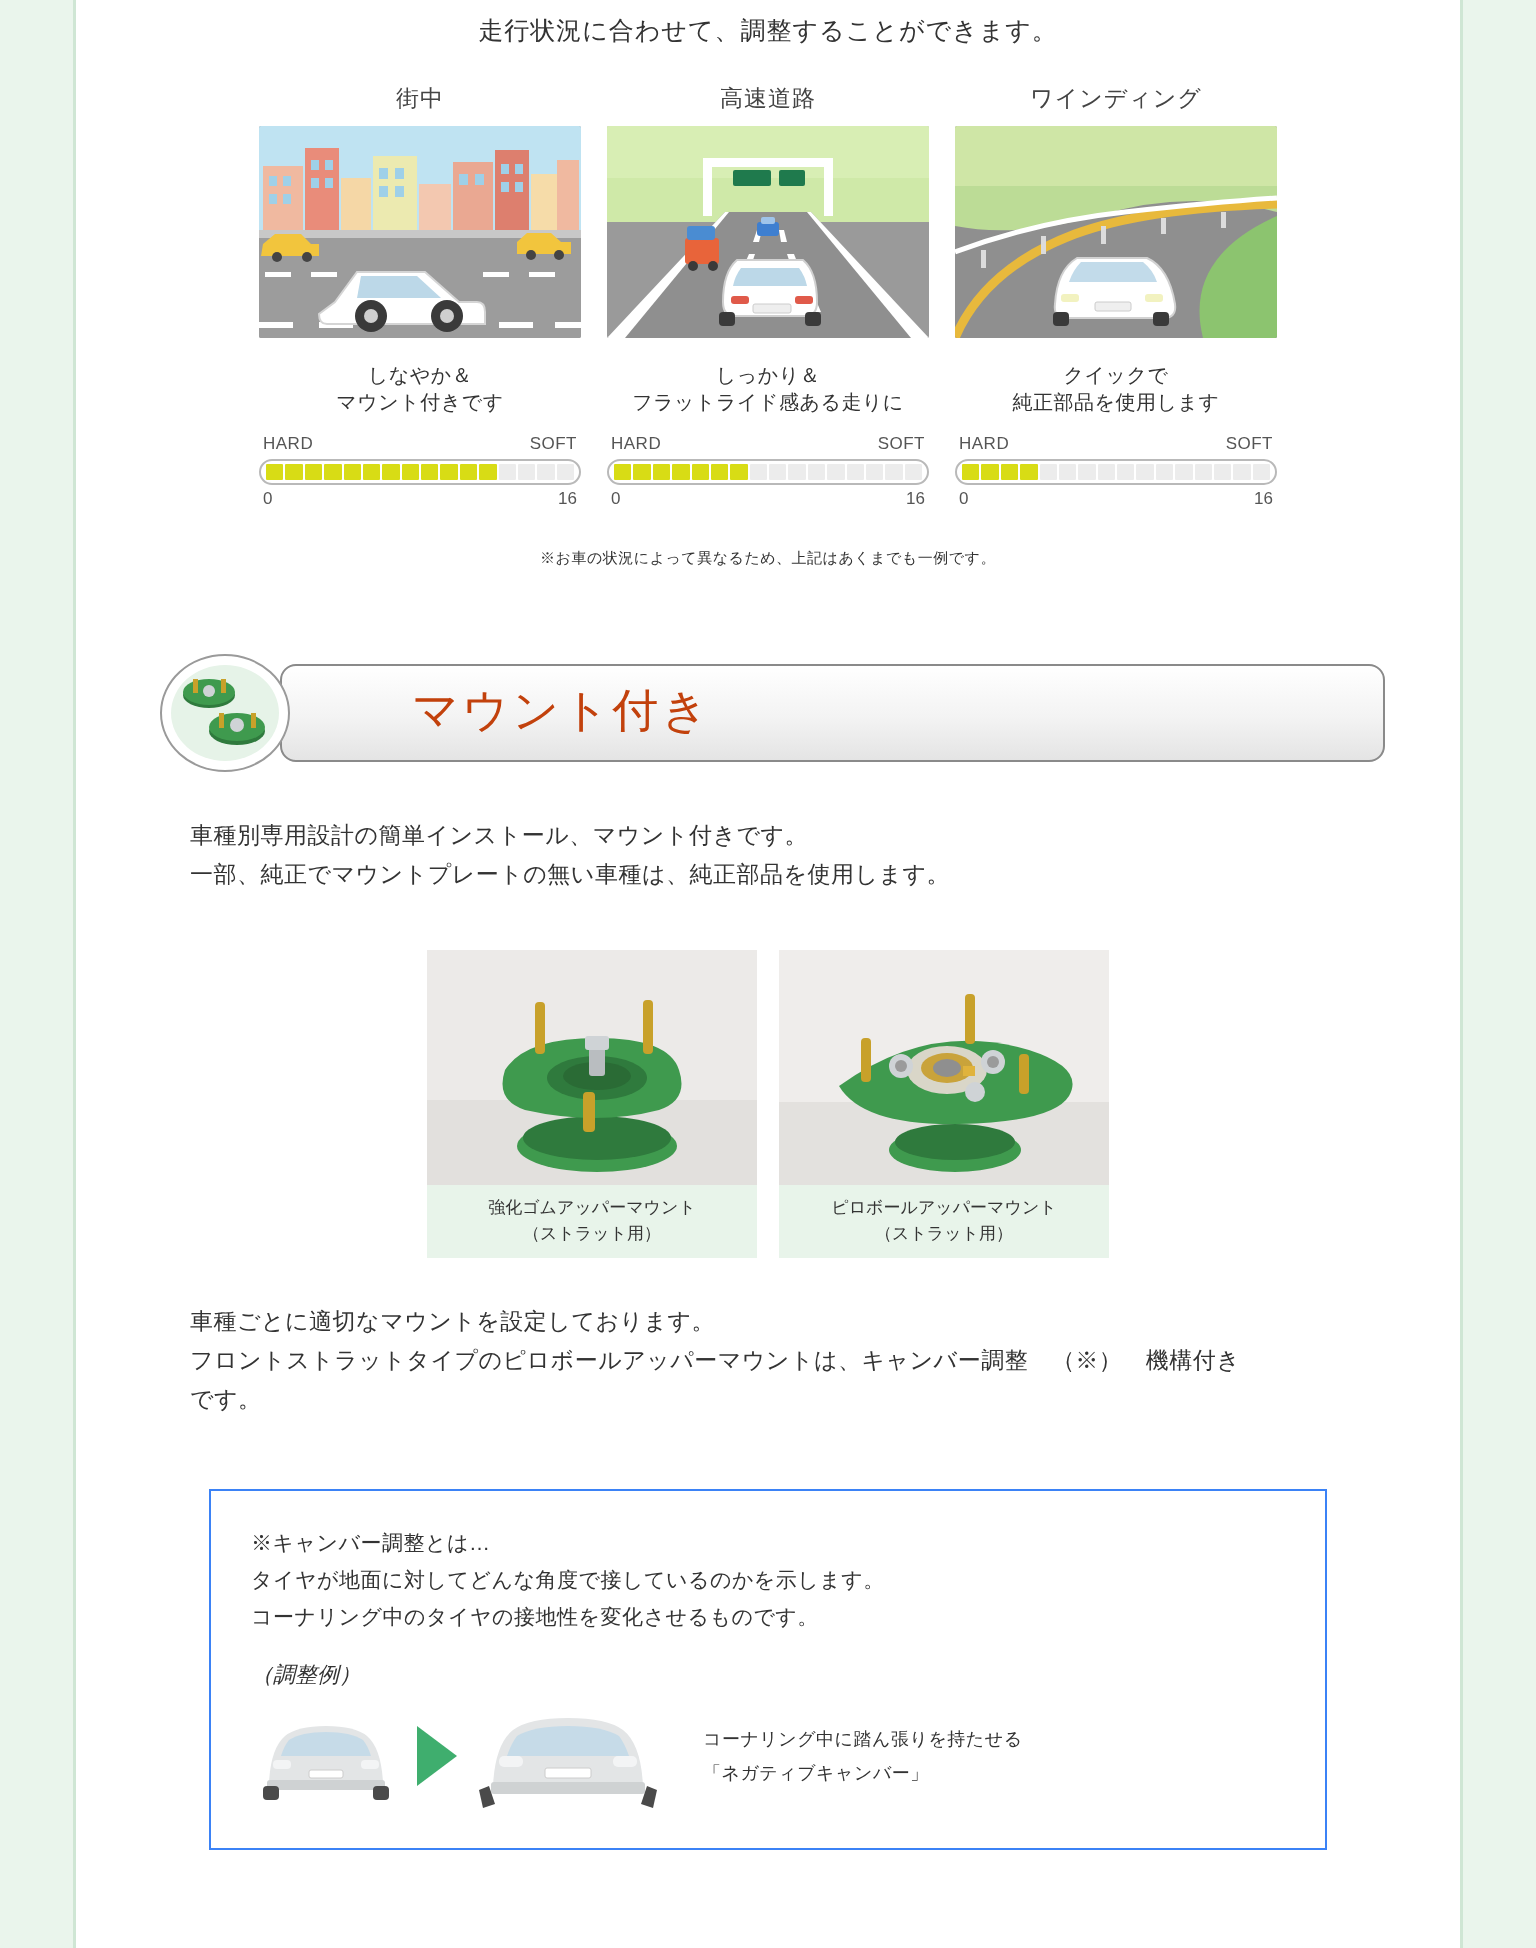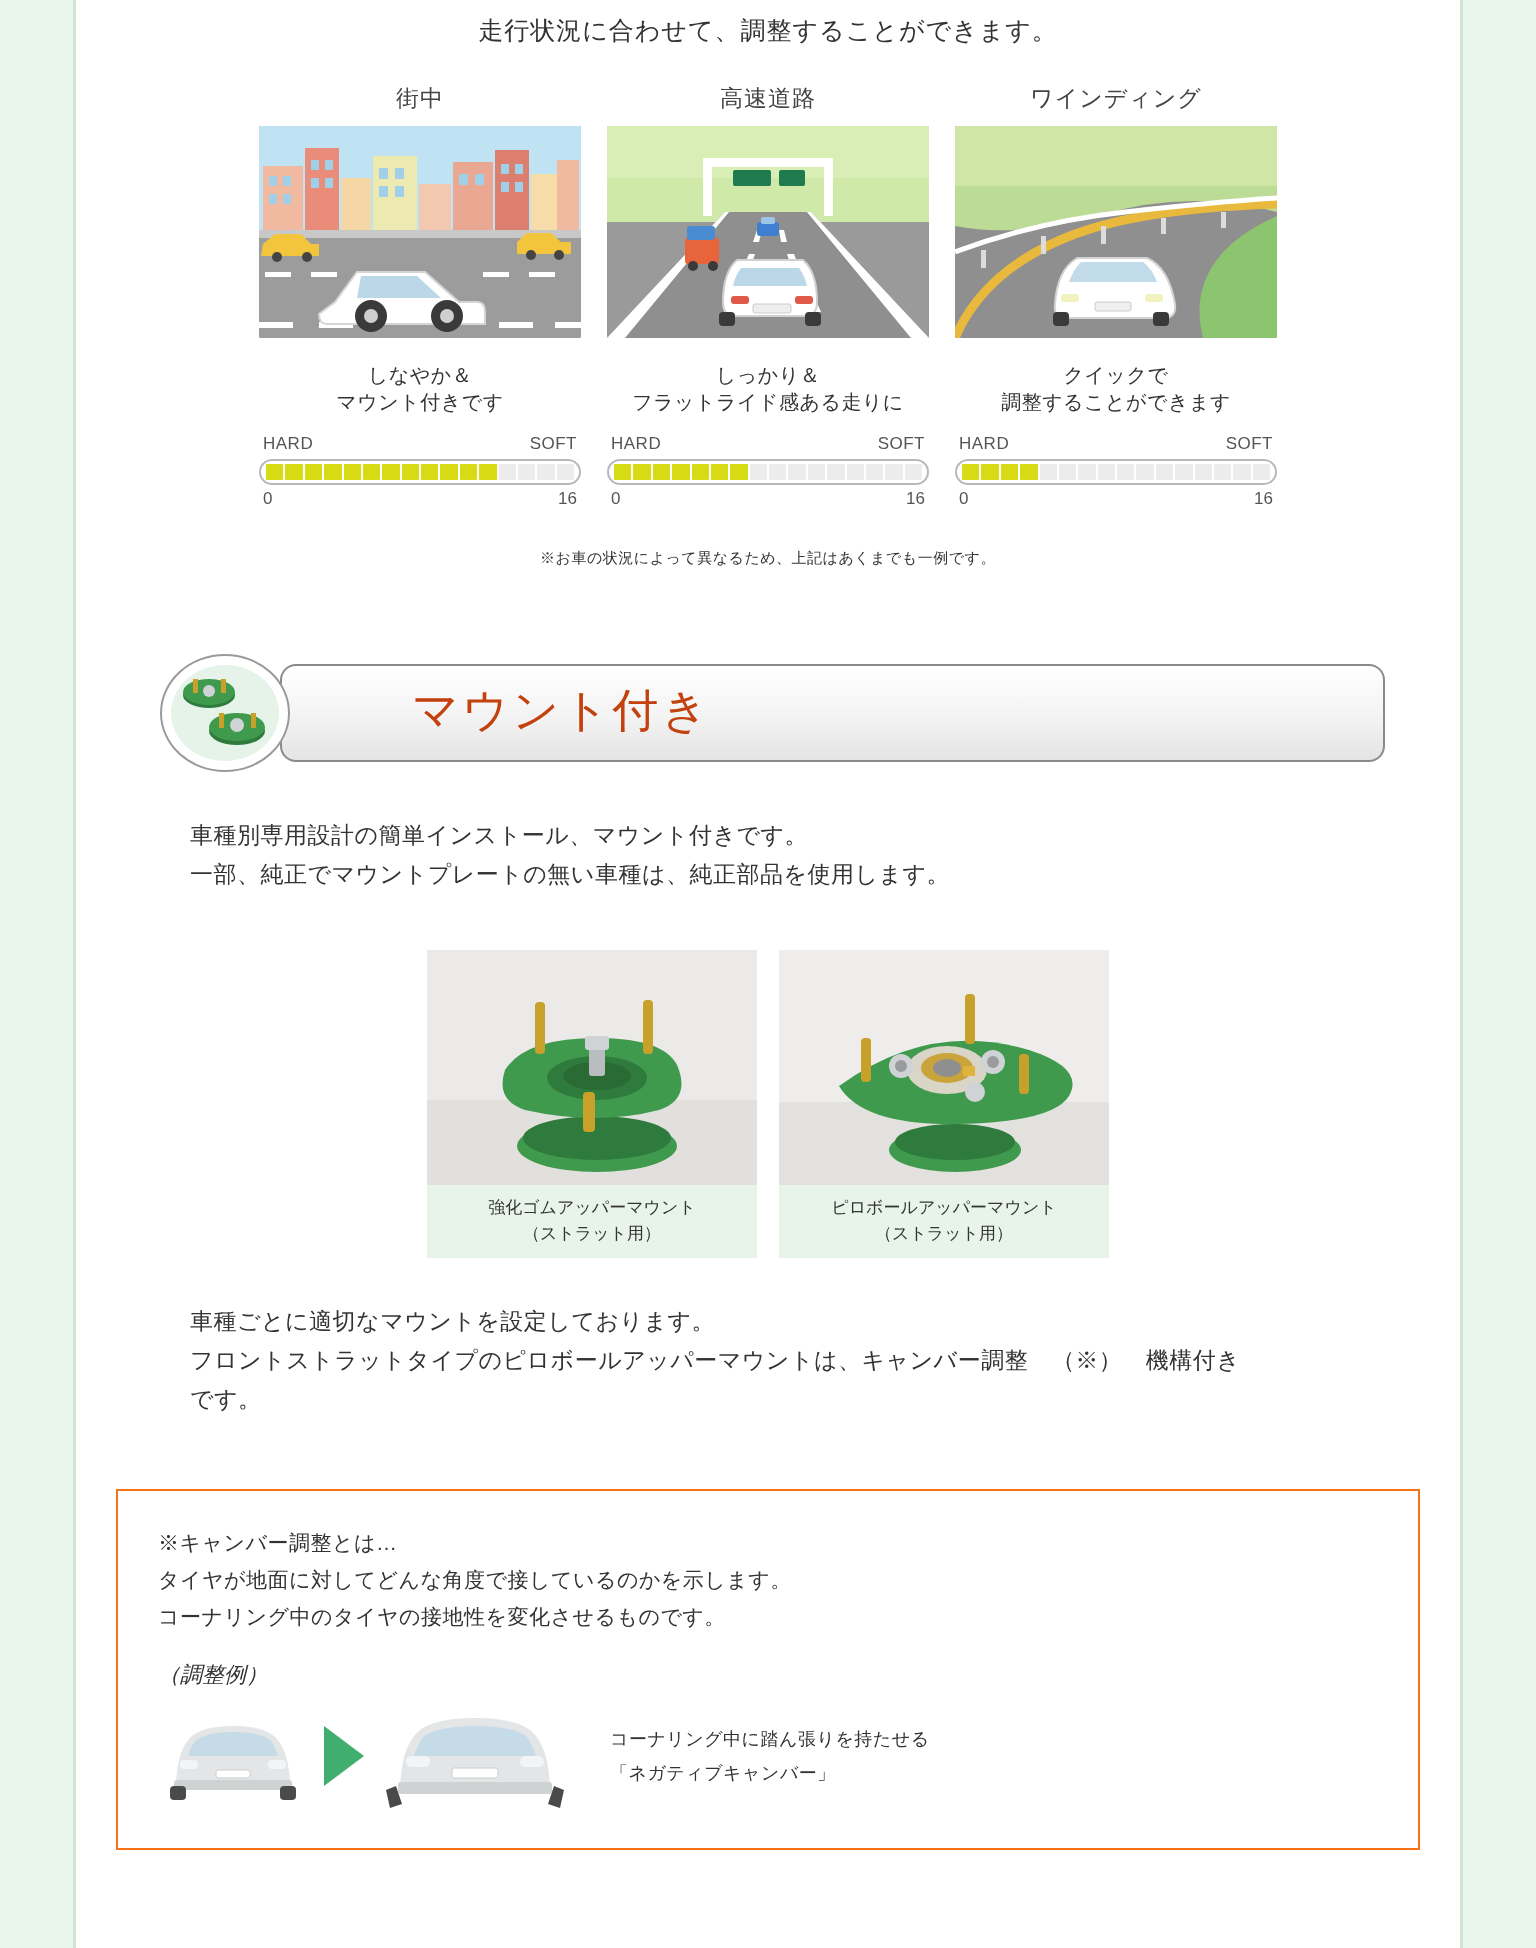--- a/index.html
+++ b/index.html
@@ -182,22 +182,22 @@
     text-align:center;
     font-size:17px;
     color:#333;
     line-height:1.5;
     padding:10px 4px 12px 4px;
   }
 
   
   .camber-box{
     margin:70px auto 0 auto;
-    width:1304px;
-    border:2px solid #f97316;
+    width:1118px;
+    border:2px solid #3b82f6;
     box-sizing:border-box;
     padding:34px 40px 30px 40px;
     background:#fff;
     min-height:345px;
     position:relative;
   }
   .camber-text{
     font-size:21px;
     line-height:1.75;
     color:#333;
@@ -463,21 +463,21 @@
               <rect x="106" y="168" width="18" height="8" rx="3" fill="#f2f2c0"></rect>
               <rect x="190" y="168" width="18" height="8" rx="3" fill="#f2f2c0"></rect>
               <rect x="140" y="176" width="36" height="9" rx="2" fill="#efefef" stroke="#ccc"></rect>
               <rect x="98" y="186" width="16" height="14" rx="4" fill="#3a3a3a"></rect>
               <rect x="198" y="186" width="16" height="14" rx="4" fill="#3a3a3a"></rect>
             </g>
           </svg>
         </div>
         <div class="card-caption">
           <span>クイックで</span><br>
-          <span>調整することができます</span>
+          <span>純正部品を使用します</span>
         </div>
         <div class="gauge-wrap">
           <div class="gauge-labels">
             <span>HARD</span>
             <span>SOFT</span>
           </div>
           <div class="gauge">
               <div class="seg on"></div>
               <div class="seg on"></div>
               <div class="seg on"></div>

